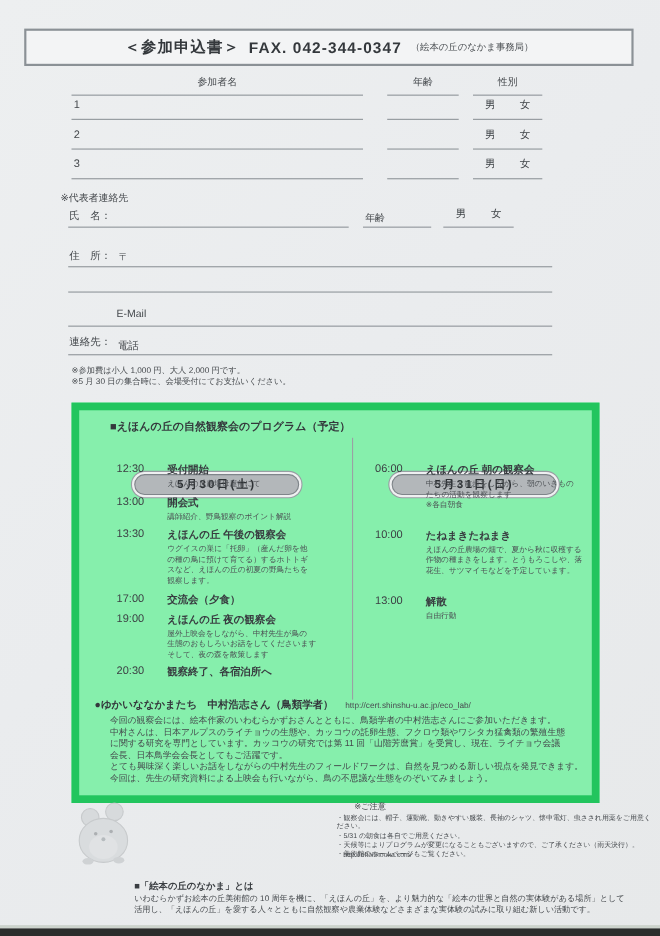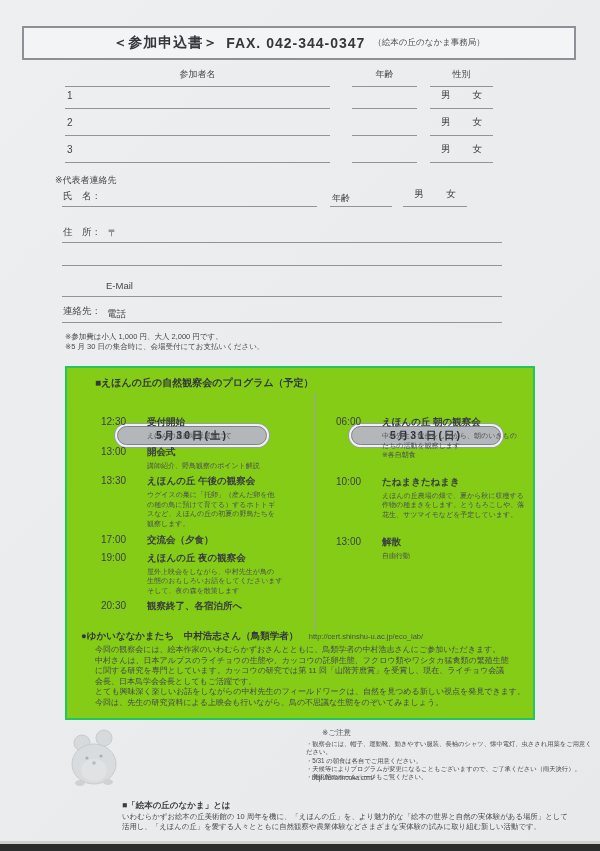--- a/index.html
+++ b/index.html
@@ -21,21 +21,21 @@
   .h-note{font-size:8.5px;color:#4a4e52;}
   
   .lbl{font-size:9px;color:#43474b;}
   .lbl-c{text-align:center;}
   .rownum{font-size:10px;color:#43474b;}
   .gender{display:flex;justify-content:space-around;font-size:9.5px;color:#3f4347;}
   .fee{font-size:7.5px;line-height:9.5px;color:#44484c;}
   
   #program-box{
     left:65px;top:366px;width:466px;height:350px;
-    border:2px solid #22c55e;background:#84cc16;
+    border:7px solid #22c55e;background:#86efac;
   }
   .pg-title{position:absolute;left:28px;top:8px;font-size:10px;font-weight:bold;color:#34383c;}
   .pill{
     position:absolute;width:148px;height:17px;border-radius:10px;
     background:#b3b7ba;border:1px solid #7f858a;
     box-shadow:0 0 0 2px #eff0f1,0 0 0 3px #989ea3;
     display:flex;align-items:center;justify-content:center;
     font-size:10.5px;font-weight:bold;letter-spacing:2px;color:#2d3134;margin-top:31px;
   }
   #pill-sat{left:50px;top:27px;}

